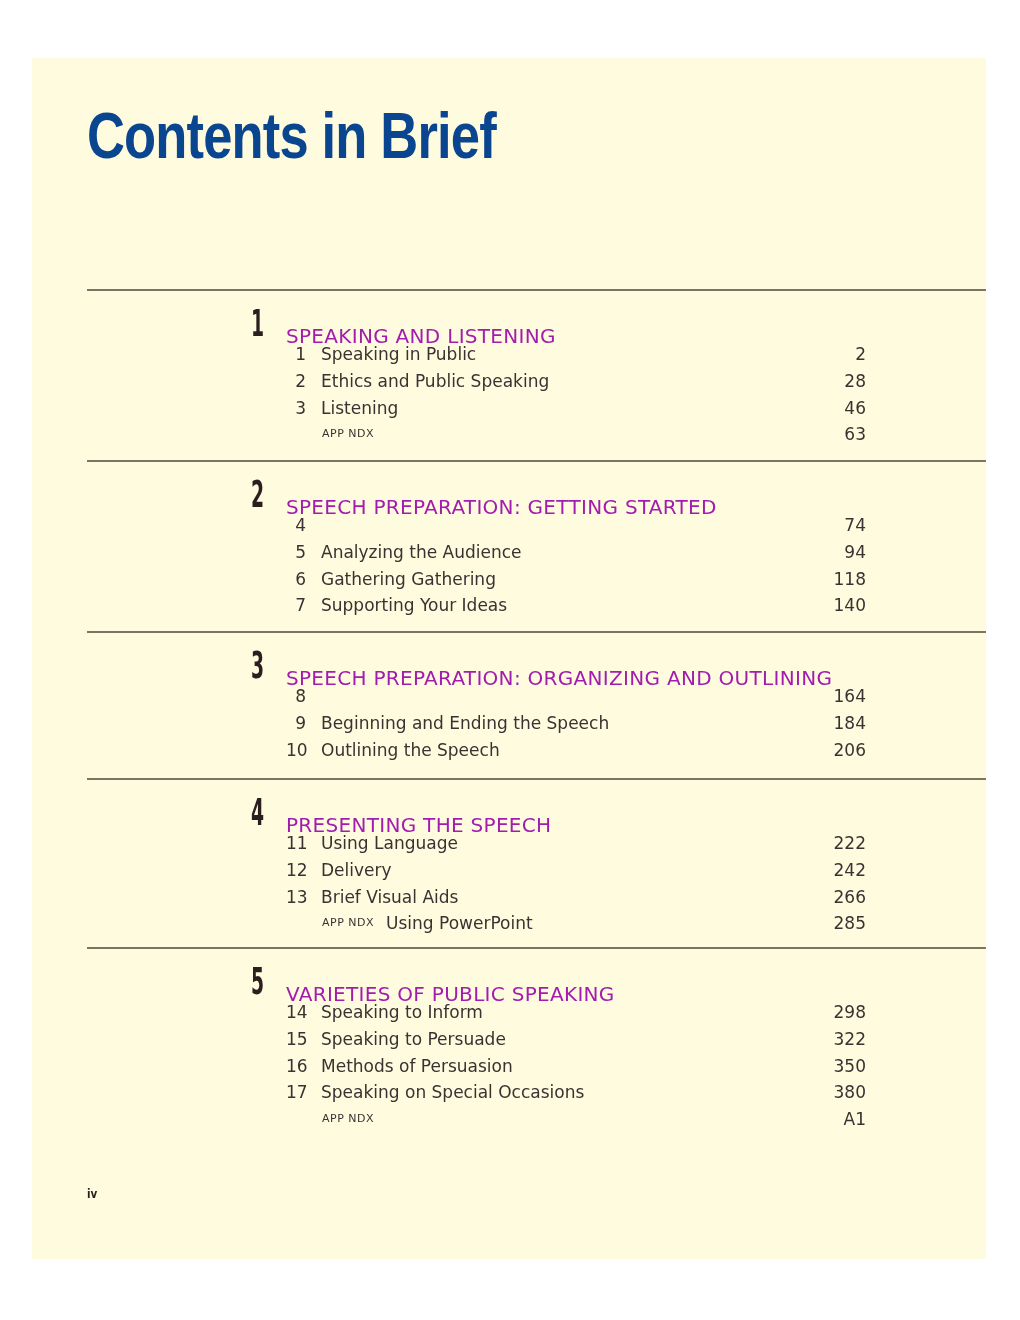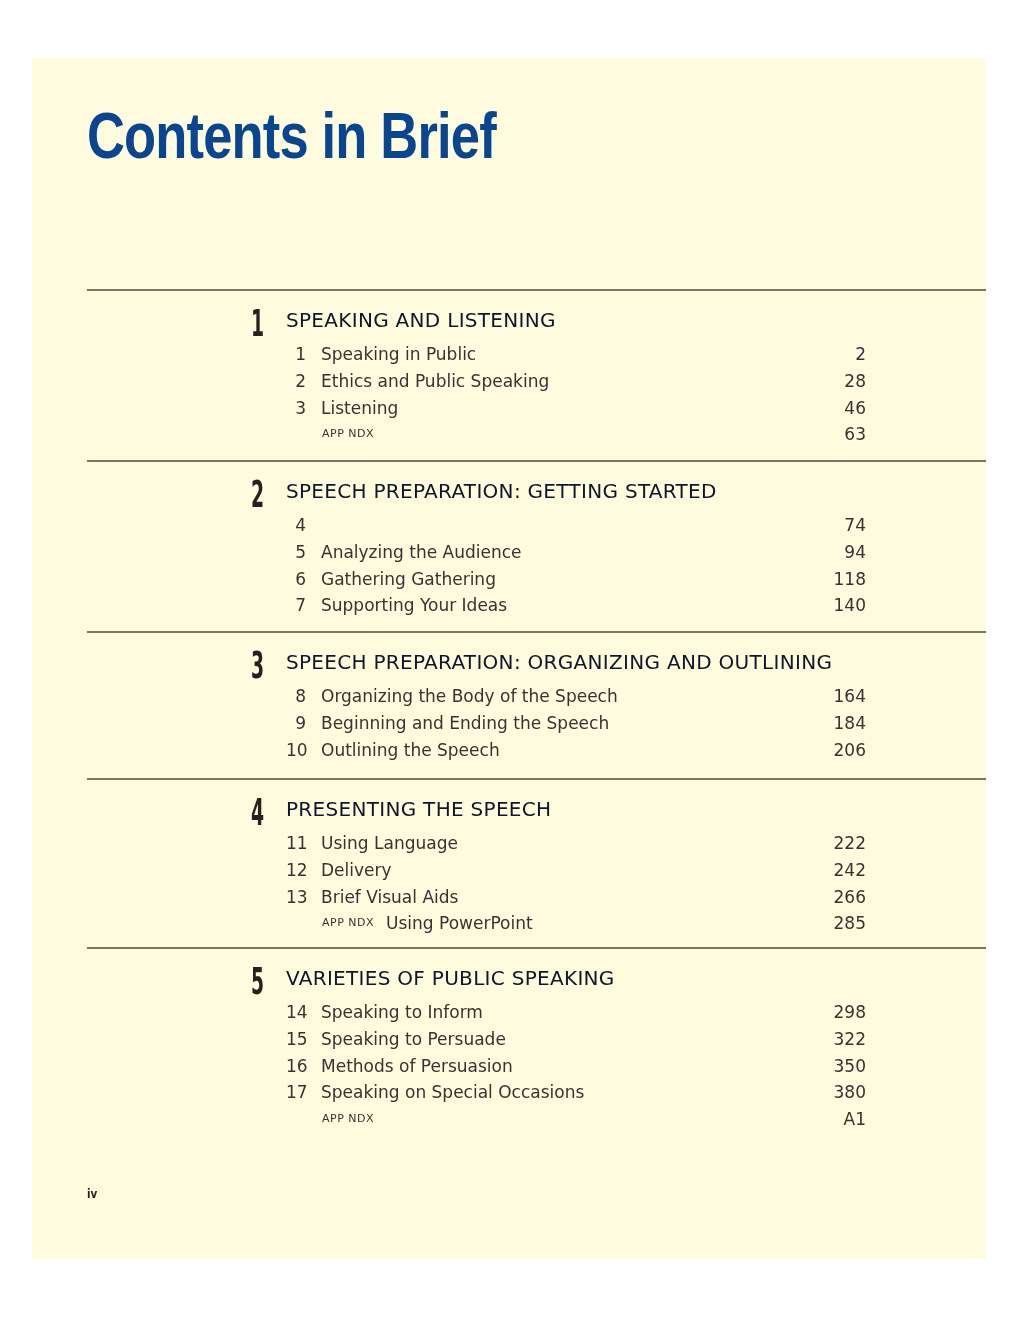--- a/index.html
+++ b/index.html
@@ -51,25 +51,25 @@
       font-weight: bold;
       font-size: 38px;
       line-height: 40px;
       color: #2a1e1e;
       transform: scaleX(0.55);
       transform-origin: left top;
     }
     .part-title {
       position: absolute;
       left: 199px;
-      top: 16px;
+      top: 32px;
       font-family: "DejaVu Sans", sans-serif;
       font-size: 20px;
       line-height: 26px;
-      color: #0f172a;
+      color: #a21caf;
       letter-spacing: 0.3px;
       white-space: nowrap;
     }
     .entries {
       position: absolute;
       left: 199px;
       top: 50px;
       width: 580px;
       margin: 0;
       padding: 0;
@@ -179,21 +179,20 @@
     </li>
   </ul>
 </section>
 
 <section class="part" style="top:631px;">
   <div class="part-number">3</div>
   <div class="part-title">SPEECH PREPARATION: ORGANIZING AND OUTLINING</div>
   <ul class="entries">
     <li class="entry">
       <span class="num">8</span>
-      <span class="label">Organizing the Body of the Speech</span>
       <span class="page-num">164</span>
     </li>
     <li class="entry">
       <span class="num">9</span>
       <span class="label">Beginning and Ending the Speech</span>
       <span class="page-num">184</span>
     </li>
     <li class="entry">
       <span class="num">10</span>
       <span class="label">Outlining the Speech</span>

